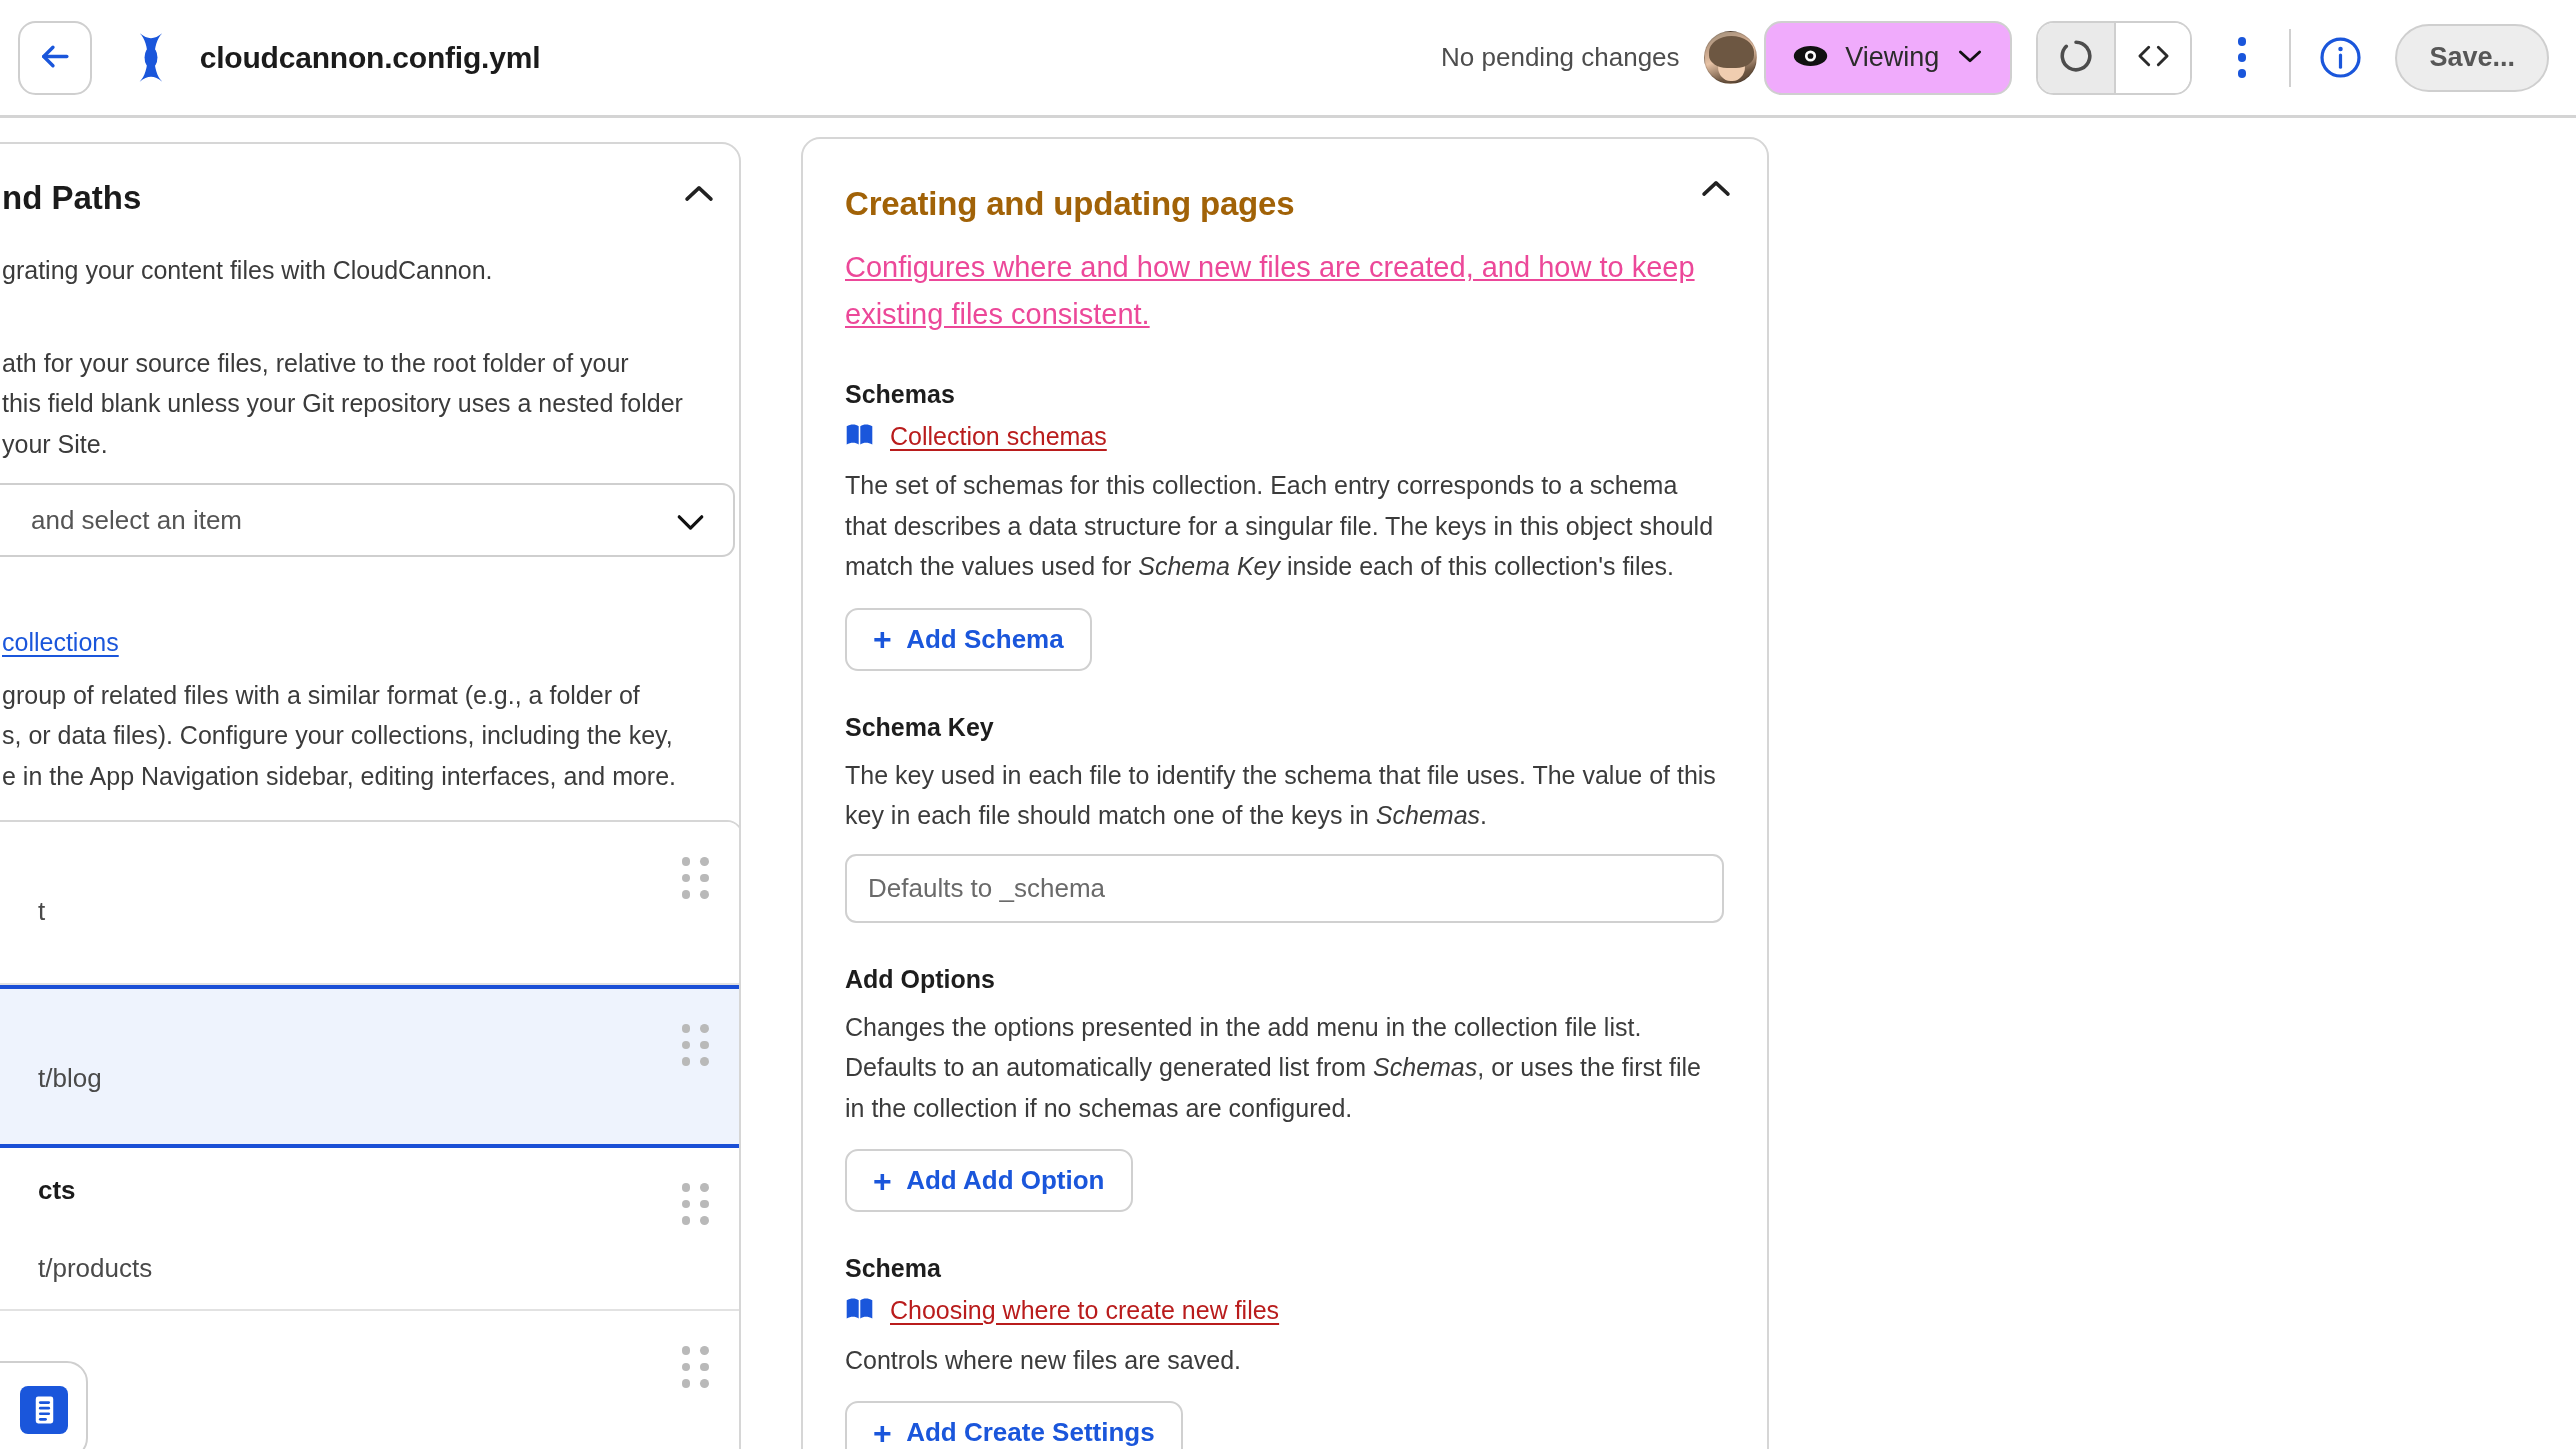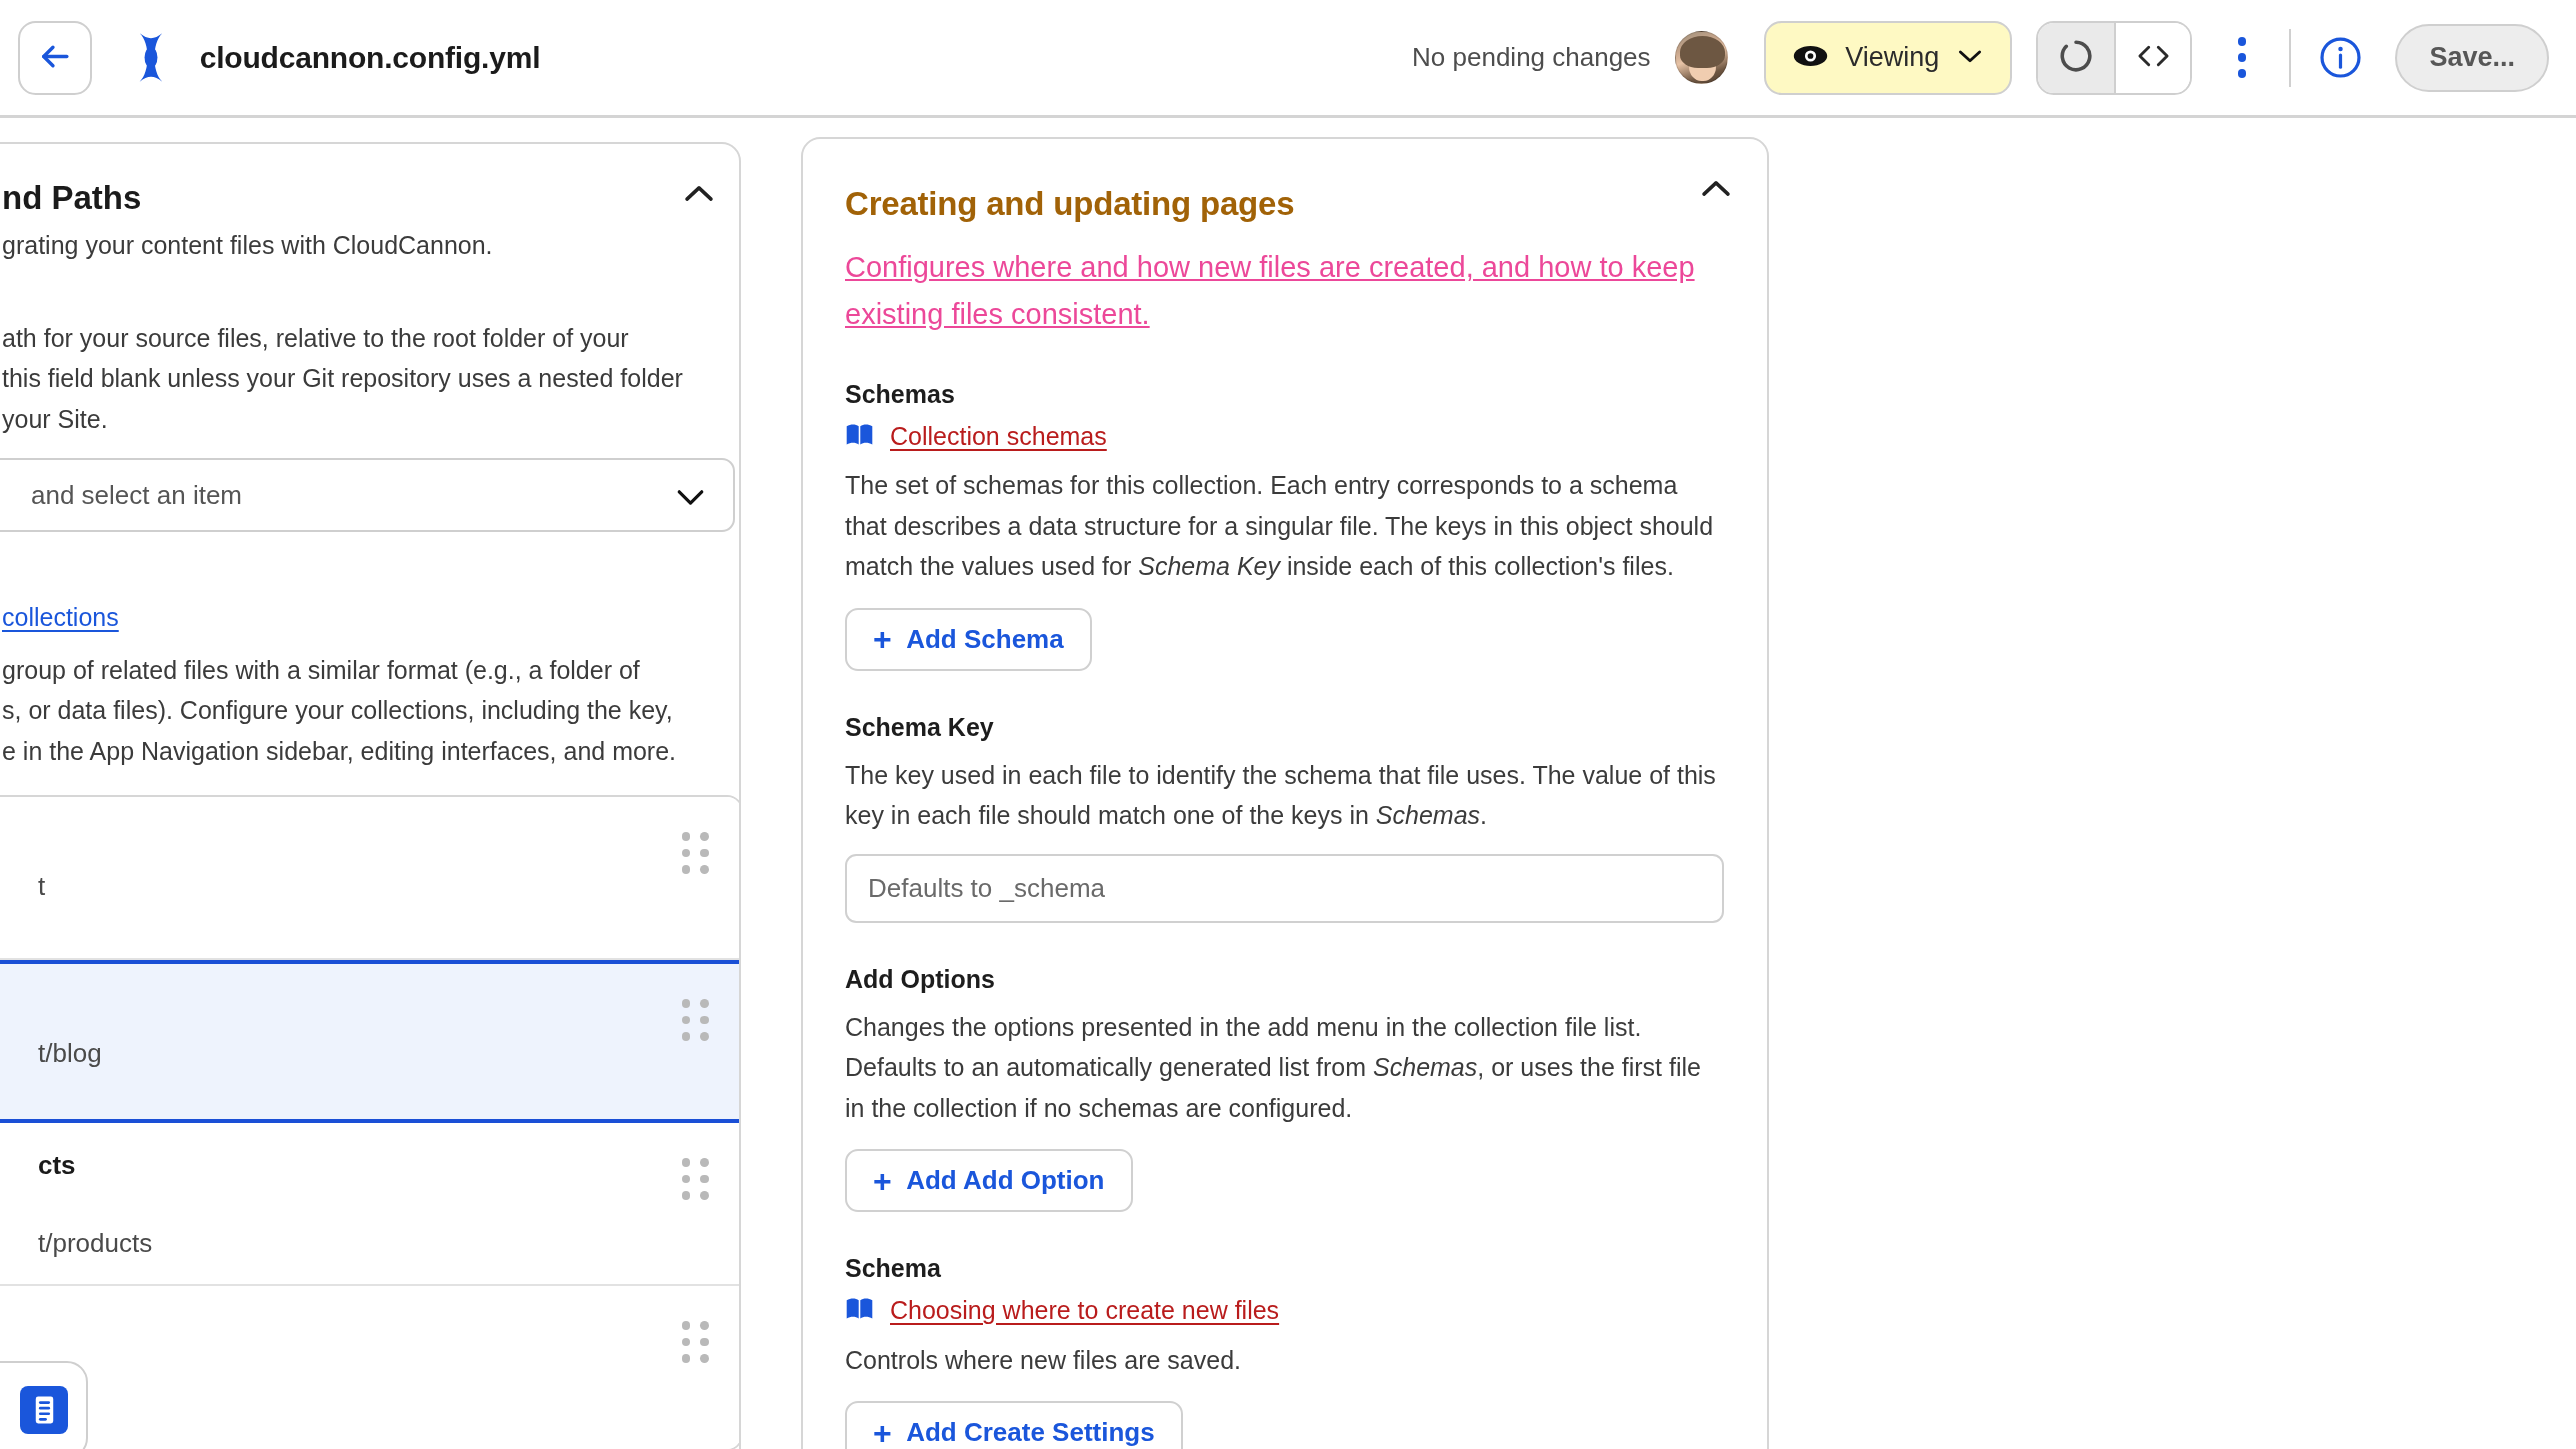--- a/index.html
+++ b/index.html
@@ -53,23 +53,23 @@
     width:27px; height:31px; border-radius:50% 50% 46% 46%;
     background:#f0cdb0;
   }
   .avatar::after {
     content:""; position:absolute; left:4px; top:4px;
     width:45px; height:32px; border-radius:50% 50% 40% 40%;
     background:#6d5742;
   }
 
   .viewing-btn {
-    margin-left: 36px; height: 74px;
+    margin-left: 7px; height: 74px;
     padding: 0 27px;
-    border: 2.4px solid #cfcfcf; border-radius: 17.7px; background:#fef9c3;
+    border: 2.4px solid #cfcfcf; border-radius: 17.7px; background:#f0abfc;
     display: flex; align-items: center; gap: 17.7px; cursor: pointer;
   }
   .viewing-label { font-size: 27px; color: #2b2b2b; }
 
   .seg-group {
     margin-left: 24px; height: 74px;
     border: 2.4px solid #cfcfcf; border-radius: 17.7px;
     display: flex; overflow: hidden; background:#fff;
   }
   .seg {
@@ -300,21 +300,21 @@
 
   <div class="card card-left">
     <div class="card-pad" style="padding:35px 8px 32px 386px;">
       <span class="chevron-up" style="right:24px;top:39px;">
         <svg width="32" height="21" viewBox="0 0 40 26" fill="none" stroke="#222" stroke-width="4.4" stroke-linecap="round" stroke-linejoin="round">
           <polyline points="5 20 20 6 35 20"></polyline>
         </svg>
       </span>
 
       <div class="lc-title">nd Paths</div>
-      <div class="lc-p" style="margin-top:8px;">grating your content files with CloudCannon.</div>
+      <div class="lc-p" style="margin-top:33px;">grating your content files with CloudCannon.</div>
 
       <div style="margin-top:52px;">
         <div class="lc-p">ath for your source files, relative to the root folder of your</div>
         <div class="lc-p">this field blank unless your Git repository uses a nested folder</div>
         <div class="lc-p">your Site.</div>
       </div>
 
       <div class="lc-select" style="margin-top:19.3px;margin-left:-386px;">
         <span style="padding-left:386px;">and select an item</span>
         <span class="chev">

